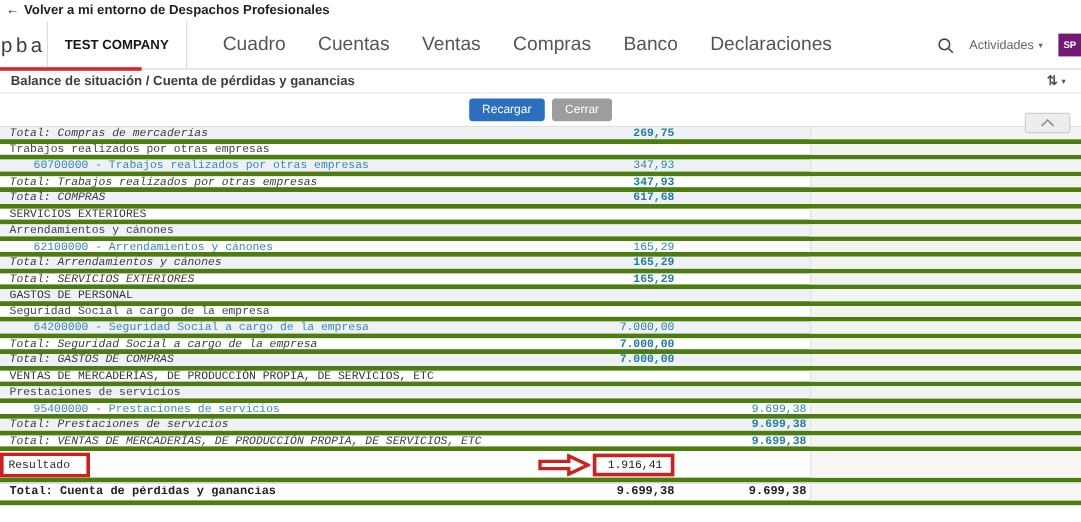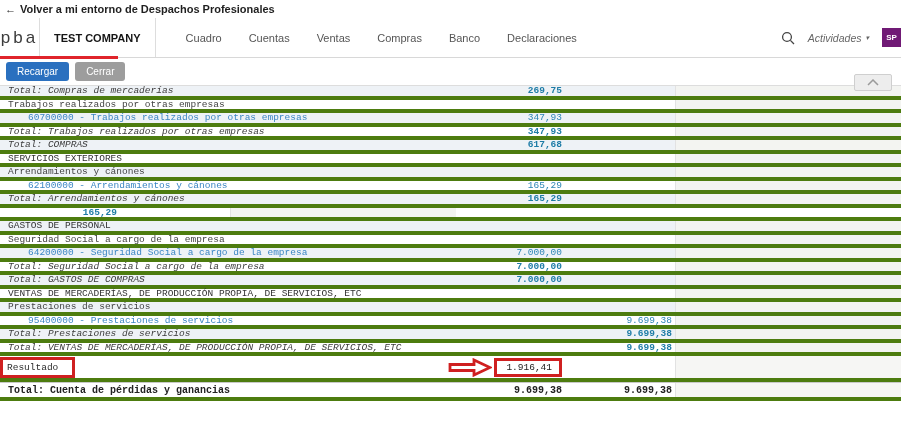--- a/index.html
+++ b/index.html
@@ -9,36 +9,36 @@
 
   
   .topbar { height:18px; display:flex; align-items:center; padding-left:5px; }
   .back-link { font-size:11px; font-weight:bold; color:#1f1f1f; text-decoration:none; display:flex; gap:4px; align-items:center; cursor:pointer; }
 
   
   .header { height:40px; border-bottom:1px solid #d8d8d8; display:flex; align-items:stretch; position:relative; background:#fff; }
   .logo-box { width:40px; display:flex; align-items:center; justify-content:center; border-right:1px solid #ddd; font-size:17px; letter-spacing:3px; color:#3c3c3c; cursor:pointer; }
   .company { display:flex; align-items:center; padding:0 14px; font-weight:bold; font-size:11px; color:#151515; border-right:1px solid #ddd; cursor:pointer; }
   .red-bar { position:absolute; left:0; bottom:-2px; width:118px; height:3px; background:#e0242b; }
-  .nav { display:flex; align-items:center; gap:27px; padding-left:30px; font-size:11px; color:#555; }
+  .nav { display:flex; align-items:center; gap:27px; padding-left:30px; font-size:16px; color:#555; }
   .nav span { cursor:pointer; white-space:nowrap; }
   .header-right { margin-left:auto; display:flex; align-items:center; gap:13px; padding-right:0px; }
-  .activities { font-size:10.5px; color:#666; display:flex; align-items:center; gap:4px; cursor:pointer;font-style:italic; }
+  .activities { font-size:10.5px; color:#666; display:flex; align-items:center; gap:4px; cursor:pointer; }
   .caret { font-size:7px; color:#666; }
   .avatar { width:19px; height:19px; background:#701a75; color:#fff; font-size:8px; font-weight:bold; display:flex; align-items:center; justify-content:center; cursor:pointer; }
 
   
   .breadcrumb-row { height:20px; display:flex; align-items:center; padding:0 9px; border-bottom:1px solid #ececec; }
   .breadcrumb-title { font-size:11px; font-weight:600; color:#3c3c3c; }
   .sort-ctl { margin-left:auto; display:flex; align-items:center; gap:3px; color:#555; cursor:pointer; padding-right:4px; }
   .sort-glyph { font-size:11px; font-weight:bold; }
   .sort-caret { font-size:7px; color:#555; }
 
   
-  .toolbar { height:27px; display:flex; align-items:center; gap:6px; padding:0 6px; position:relative; }
+  .toolbar { height:27px; display:flex; align-items:center; gap:6px; padding:0 6px; position:relative;justify-content:center; }
   .btn { font-size:10px; color:#fff; border:none; border-radius:3px; padding:4px 11px; cursor:pointer; font-family:inherit; }
   .btn-primary { background:#2a70bf; }
   .btn-secondary { background:#9d9d9d; }
   .collapse-btn { position:absolute; right:9px; top:16px; width:38px; height:17px; background:#ededed; border:1px solid #cfcfcf; border-radius:2px; display:flex; align-items:center; justify-content:center; cursor:pointer; z-index:3; }
 
   
   .pl-table { border-top:1px solid #ddd; }
   .row { display:flex; align-items:center; height:13.5px; border-bottom:4px solid #4d7c0f; font-size:9.5px; color:#333; background:#fff;font-family:Liberation Mono, monospace; }
   .row.striped { background:#eef2f6; }
   .cell-label { flex:1; padding-left:8px; white-space:nowrap; overflow:hidden; }
@@ -96,20 +96,27 @@
       </span>
       <span class="activities">
         <span>Actividades</span>
         <span class="caret">▾</span>
       </span>
       <span class="avatar">SP</span>
     </div>
     <div class="red-bar"></div>
   </div>
 
+  <div class="breadcrumb-row">
+    <span class="breadcrumb-title">Balance de situación / Cuenta de pérdidas y ganancias</span>
+    <span class="sort-ctl">
+      <span class="sort-glyph">⇅</span>
+      <span class="sort-caret">▾</span>
+    </span>
+  </div>
 
   <div class="toolbar">
     <button class="btn btn-primary">Recargar</button>
     <button class="btn btn-secondary">Cerrar</button>
     <div class="collapse-btn">
       <span style="display:flex;">
         <svg width="12" height="7" viewBox="0 0 12 7">
           <polyline points="1,6 6,1 11,6" fill="none" stroke="#9a9a9a" stroke-width="1.5"></polyline>
         </svg>
       </span>
@@ -165,20 +172,21 @@
         <div class="cell-credit"></div>
         <div class="cell-spacer"></div>
       </div>
       <div class="row kind-total striped">
         <div class="cell-label">Total: Arrendamientos y cánones</div>
         <div class="cell-debit">165,29</div>
         <div class="cell-credit"></div>
         <div class="cell-spacer"></div>
       </div>
       <div class="row kind-total">
+        <div class="cell-label">Total: SERVICIOS EXTERIORES</div>
         <div class="cell-debit">165,29</div>
         <div class="cell-credit"></div>
         <div class="cell-spacer"></div>
       </div>
       <div class="row kind-header striped">
         <div class="cell-label">GASTOS DE PERSONAL</div>
         <div class="cell-debit"></div>
         <div class="cell-credit"></div>
         <div class="cell-spacer"></div>
       </div>

